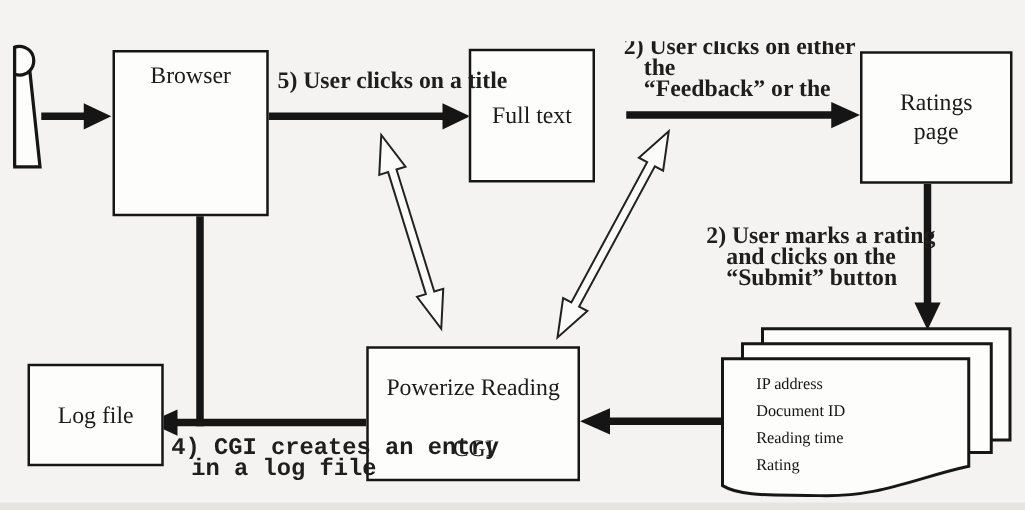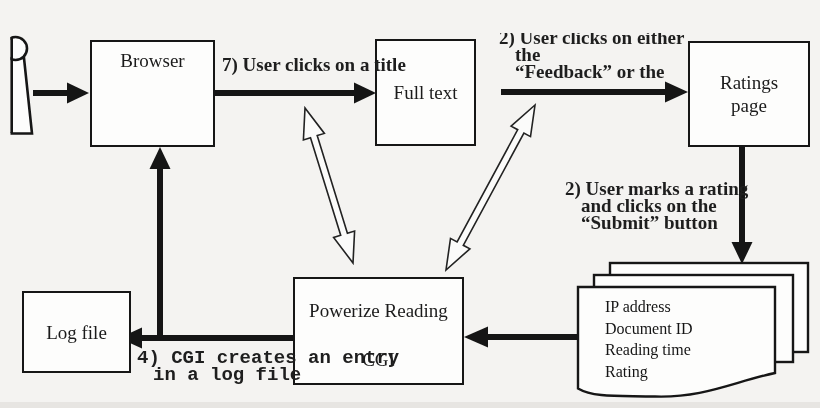--- a/index.html
+++ b/index.html
@@ -18,21 +18,21 @@
   .node .pre{white-space:pre-line;}
   .split{justify-content:space-between;}
   .ann{
     position:absolute;font-size:19px;font-weight:700;line-height:17px;
     color:#1e1e1e;white-space:pre-wrap;
   }
   .hang{padding-left:16px;text-indent:-16px;}
   .clipbox{position:absolute;overflow:hidden;}
   .clipbox .ann{position:static;}
   .record-text{
-    position:absolute;left:605px;top:296px;font-size:16px;line-height:21.5px;
+    position:absolute;left:605px;top:296px;font-size:13px;line-height:21.5px;
     white-space:pre-line;color:#151515;
   }
   .bottom-strip{
     position:absolute;left:0;right:0;bottom:0;height:6px;background:#e7e5e2;
   }
 </style>
 </head>
 <body>
 
 <div class="stage">
@@ -85,21 +85,21 @@
       </clipPath>
     <g>
       <g clip-path="url(#personClip)">
         <path d="M 7 58 L 0 133.5 L 32 133.5 L 24 58 Z" fill="#fdfdfc" stroke="#161616" stroke-width="2.6"></path>
         <circle cx="15.5" cy="48.5" r="11.5" fill="#fdfdfc" stroke="#161616" stroke-width="2.6"></circle>
       </g>
       <line x1="11.7" y1="37" x2="11.7" y2="133" stroke="#161616" stroke-width="2.6"></line>
     </g>
   </svg>
 
-  <div class="node split" style="left:90px;top:40px;width:125px;height:107px;padding:8px 2px 10px;line-height:21px;">
+  <div class="node split" style="left:90px;top:40px;width:125px;height:133px;padding:8px 2px 10px;line-height:21px;">
     <div>Browser</div>
   </div>
 
   <div class="node" style="left:375px;top:39px;width:101px;height:107px;">
     <div>Full text</div>
   </div>
 
   <div class="node" style="left:688px;top:41px;width:122px;height:106px;">
     <div class="pre">Ratings
 page</div>
@@ -112,21 +112,21 @@
 
   <div class="node" style="left:10px;top:291px;width:109px;height:82px;margin-left:12px;">
     <div>Log file</div>
   </div>
 
   <div class="record-text">IP address
 Document ID
 Reading time
 Rating</div>
 
-  <div class="ann" style="left:222px;top:56px;">7) User clicks on a title</div>
+  <div class="ann" style="left:222px;top:56px;">5) User clicks on a title</div>
 
   <div class="clipbox" style="left:499px;top:33px;width:200px;height:48px;">
     <div class="ann hang" style="margin-top:-4px;">2) User clicks on either the
 “Feedback” or the “Print
 (Save to File)”   button</div>
   </div>
 
   <div class="ann hang" style="left:565px;top:180px;">2) User marks a rating
 and clicks on the
 “Submit” button</div>

